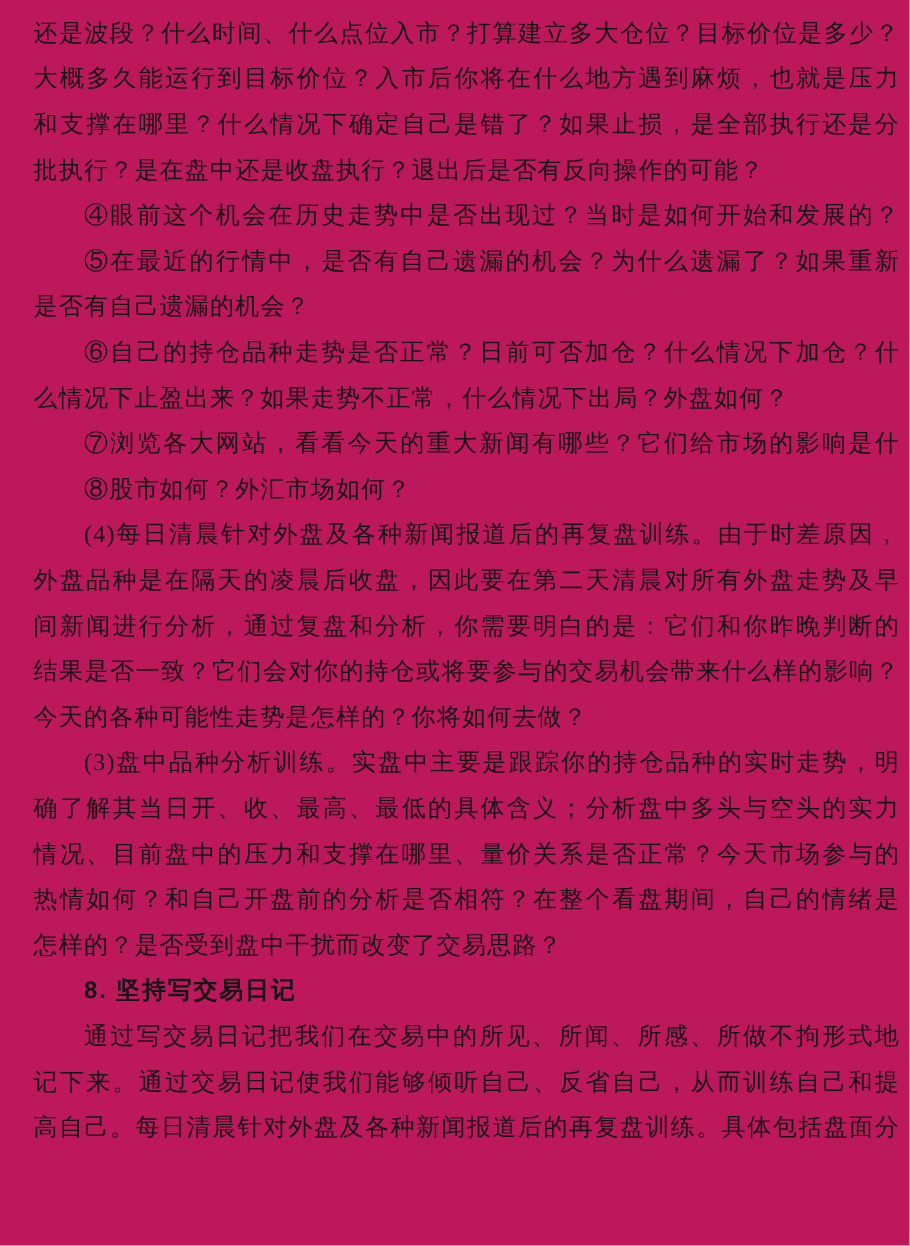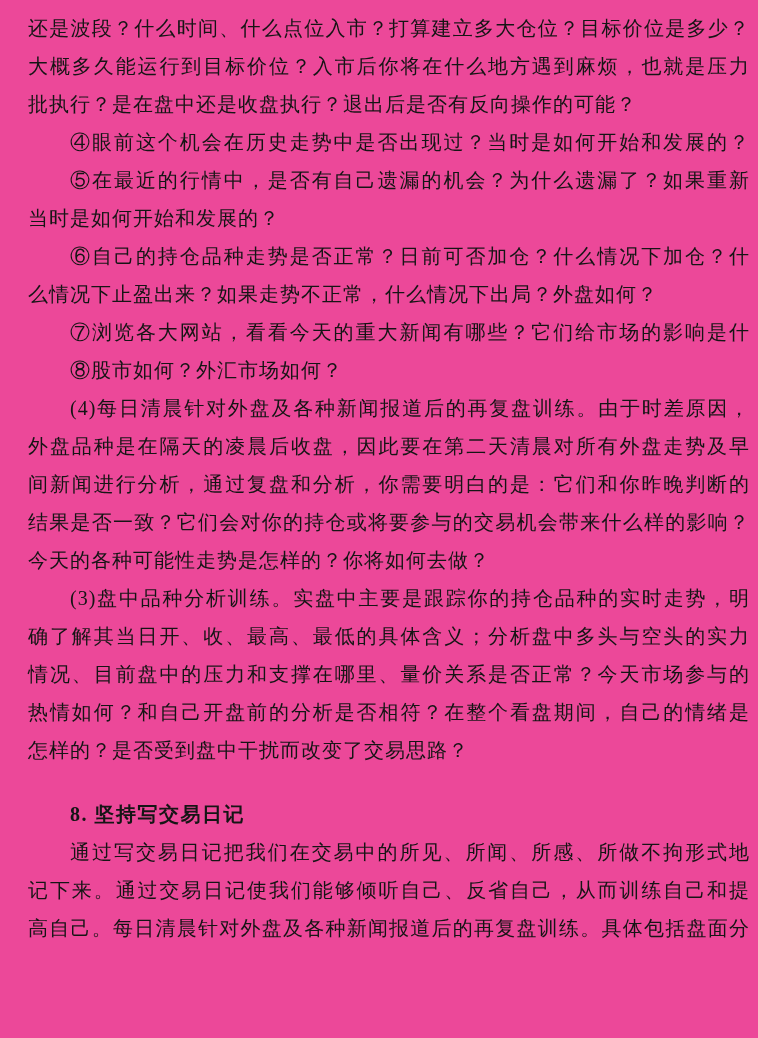--- a/index.html
+++ b/index.html
@@ -5,21 +5,21 @@
   html, body {
     margin: 0;
     padding: 0;
     background: #e8e8e8;
   }
   .page {
     position: relative;
     width: 758px;
     height: 1038px;
     margin: 0 auto;
-    background: #ec4899;
+    background: #be185d;
     overflow: hidden;
     box-sizing: border-box;
     padding: 9px 3px 0 28px; 
     color: #151515;
     font-family: "Liberation Serif", "DejaVu Serif", serif;
     font-size: 20px;
     letter-spacing: 1px;
     line-height: 38px;
   }
   .ln {
@@ -34,37 +34,37 @@
     text-align: justify;
     text-align-last: justify;
     text-justify: inter-character;
   }
   
   .ln.ind {
     text-indent: 42px;
   }
   
   .ln.head {
-    font-family: Liberation Serif, serif;
+    font-family: Liberation Sans, sans-serif;
     font-weight: 700;
     font-size: 20px;
     letter-spacing: 1.5px;
-    margin-top: 26px;
   }
 </style>
 </head>
 <body>
 
 <div class="page">
   <div class="ln j">还是波段？什么时间、什么点位入市？打算建立多大仓位？目标价位是多少？</div>
   <div class="ln j">大概多久能运行到目标价位？入市后你将在什么地方遇到麻烦，也就是压力</div>
+  <div class="ln j">和支撑在哪里？什么情况下确定自己是错了？如果止损，是全部执行还是分</div>
   <div class="ln">批执行？是在盘中还是收盘执行？退出后是否有反向操作的可能？</div>
   <div class="ln ind j">④眼前这个机会在历史走势中是否出现过？当时是如何开始和发展的？</div>
   <div class="ln ind j">⑤在最近的行情中，是否有自己遗漏的机会？为什么遗漏了？如果重新</div>
-  <div class="ln">当时是如何开始和发展的？</div>
+  <div class="ln">是否有自己遗漏的机会？</div>
   <div class="ln ind j">⑥自己的持仓品种走势是否正常？日前可否加仓？什么情况下加仓？什</div>
   <div class="ln">么情况下止盈出来？如果走势不正常，什么情况下出局？外盘如何？</div>
   <div class="ln ind j">⑦浏览各大网站，看看今天的重大新闻有哪些？它们给市场的影响是什</div>
   <div class="ln ind">⑧股市如何？外汇市场如何？</div>
   <div class="ln ind j">(4)每日清晨针对外盘及各种新闻报道后的再复盘训练。由于时差原因，</div>
   <div class="ln j">外盘品种是在隔天的凌晨后收盘，因此要在第二天清晨对所有外盘走势及早</div>
   <div class="ln j">间新闻进行分析，通过复盘和分析，你需要明白的是：它们和你昨晚判断的</div>
   <div class="ln j">结果是否一致？它们会对你的持仓或将要参与的交易机会带来什么样的影响？</div>
   <div class="ln">今天的各种可能性走势是怎样的？你将如何去做？</div>
   <div class="ln ind j">(3)盘中品种分析训练。实盘中主要是跟踪你的持仓品种的实时走势，明</div>

